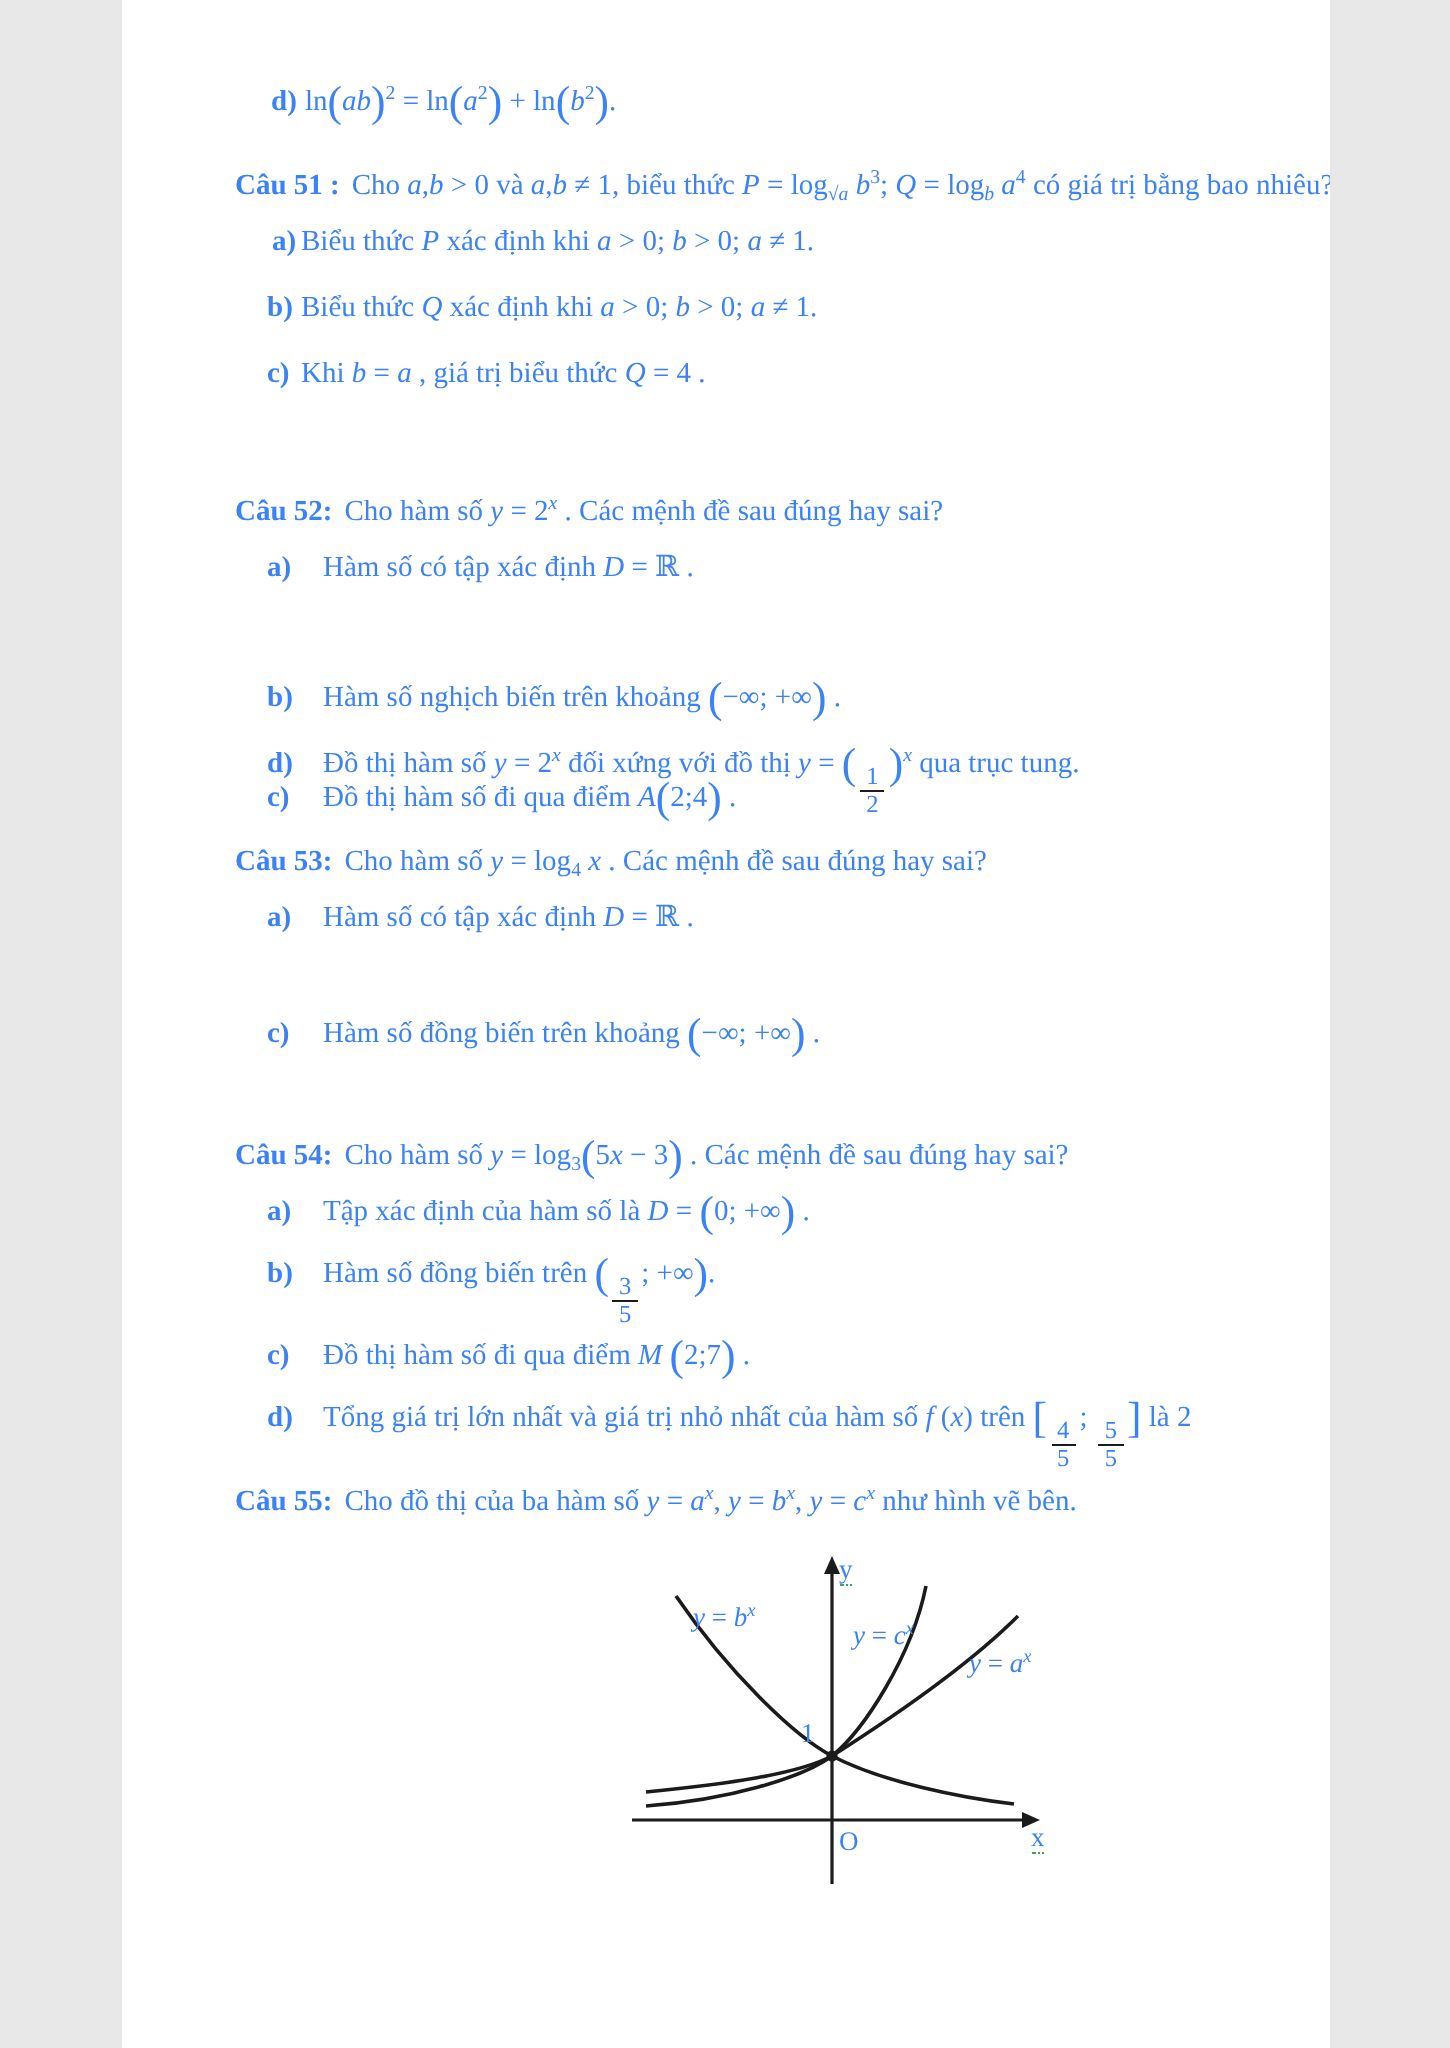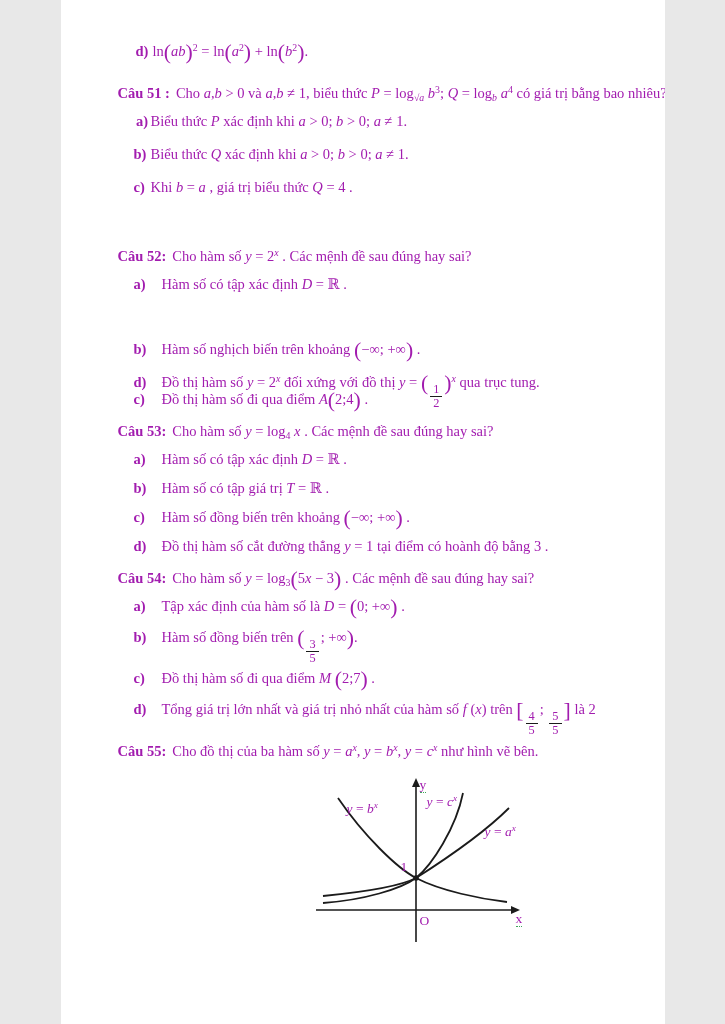--- a/index.html
+++ b/index.html
@@ -3,21 +3,21 @@
 <meta charset="utf-8">
 <style>
   html,body { margin:0; padding:0; background:#e8e8e8; }
   .page {
     position:relative;
     width:604px; height:1024px;
     margin:0 auto;
     background:#ffffff;
     font-family:"Liberation Serif","DejaVu Serif",serif;
     font-size:14.5px;
-    color:#a21caf;
+    color:#3b82f6;
     overflow:hidden;
   }
   .line { position:absolute; white-space:nowrap; line-height:1.25; }
   .qhead .qid { font-weight:bold; margin-right:6px; }
   .opt .olabel { font-weight:bold; display:inline-block; min-width:17px; }
   .opt.wide .olabel { min-width:28px; }
   i { font-style:italic; }
   sup { font-size:0.68em; vertical-align:0.55em; line-height:0; }
   sub { font-size:0.68em; vertical-align:-0.28em; line-height:0; }
   .frac { display:inline-flex; flex-direction:column; align-items:center;
@@ -72,28 +72,22 @@
           <span class="den">2</span>
         </span><span class="bp">)</span><sup><i>x</i></sup> qua trục tung.</span>
   </div>
 
   <div class="line qhead" style="left:57px; top:422px;">
     <span class="qid">Câu 53:</span><span>Cho hàm số <i>y</i> = log<sub>4</sub> <i>x</i> . Các mệnh đề sau đúng hay sai?</span>
   </div>
   <div class="line opt wide" style="left:73px; top:450px;">
     <span class="olabel">a)</span><span>Hàm số có tập xác định <i>D</i> = ℝ .</span>
   </div>
-  <div class="line opt wide" style="left:73px; top:479px;">
-    <span class="olabel">b)</span><span>Hàm số có tập giá trị <i>T</i> = ℝ .</span>
-  </div>
   <div class="line opt wide" style="left:73px; top:508px;">
     <span class="olabel">c)</span><span>Hàm số đồng biến trên khoảng <span class="bp">(</span>−∞; +∞<span class="bp">)</span> .</span>
-  </div>
-  <div class="line opt wide" style="left:73px; top:537px;">
-    <span class="olabel">d)</span><span>Đồ thị hàm số cắt đường thẳng <i>y</i> = 1 tại điểm có hoành độ bằng 3 .</span>
   </div>
 
   <div class="line qhead" style="left:57px; top:569px;">
     <span class="qid">Câu 54:</span><span>Cho hàm số <i>y</i> = log<sub>3</sub><span class="bp">(</span>5<i>x</i> − 3<span class="bp">)</span> . Các mệnh đề sau đúng hay sai?</span>
   </div>
   <div class="line opt wide" style="left:73px; top:597px;">
     <span class="olabel">a)</span><span>Tập xác định của hàm số là <i>D</i> = <span class="bp">(</span>0; +∞<span class="bp">)</span> .</span>
   </div>
   <div class="line opt wide" style="left:73px; top:628px;">
     <span class="olabel">b)</span><span>Hàm số đồng biến trên <span class="bp">(</span><span class="frac">
@@ -129,19 +123,19 @@
       <path d="M29,20 C55,58 88,90 107,100 C132,113 172,121 198,124" fill="none" stroke="#1b1b1b" stroke-width="1.8"></path>
       <path d="M14,125 C55,122 92,111 107,100 C123,87 147,50 154,15" fill="none" stroke="#1b1b1b" stroke-width="1.8"></path>
       <path d="M14,118 C55,114 90,109 107,100 C140,79 176,54 200,30" fill="none" stroke="#1b1b1b" stroke-width="1.8"></path>
       <circle cx="107" cy="100" r="2.8" fill="#1b1b1b"></circle>
     </svg>
     <div class="figlabel axlabel" style="left:111px; top:0px;">y</div>
     <div class="figlabel axlabel" style="left:207px; top:134px;">x</div>
     <div class="figlabel" style="left:111px; top:135px;">O</div>
     <div class="figlabel" style="left:92px; top:81px;">1</div>
     <div class="figlabel" style="left:38px; top:23px;"><i>y</i> = <i>b</i><sup><i>x</i></sup></div>
-    <div class="figlabel" style="left:118px; top:16px;"><i>y</i> = <i>c</i><sup><i>x</i></sup></div>
+    <div class="figlabel" style="left:118px; top:32px;"><i>y</i> = <i>c</i><sup><i>x</i></sup></div>
     <div class="figlabel" style="left:176px; top:46px;"><i>y</i> = <i>a</i><sup><i>x</i></sup></div>
   </div>
 
   <div class="line pageno" style="left:664px; top:963px;">8</div>
 
 </div>
 
 </body></html>

